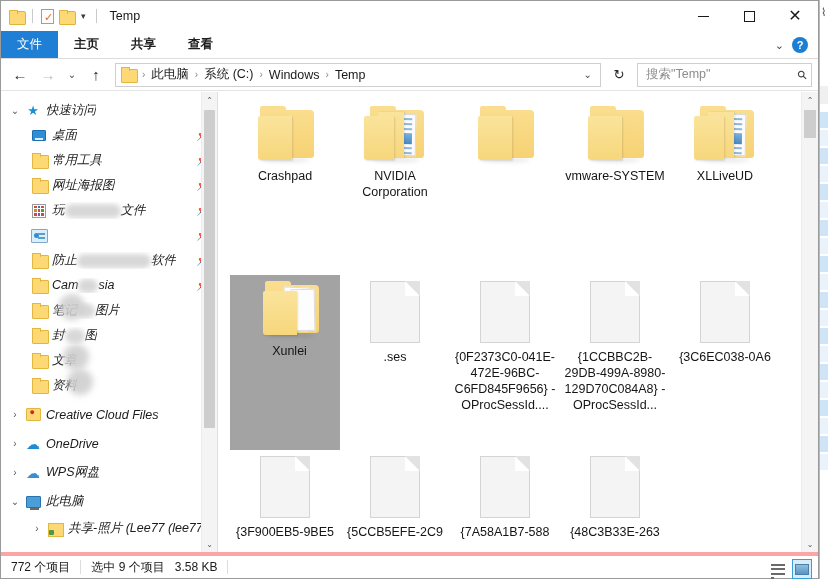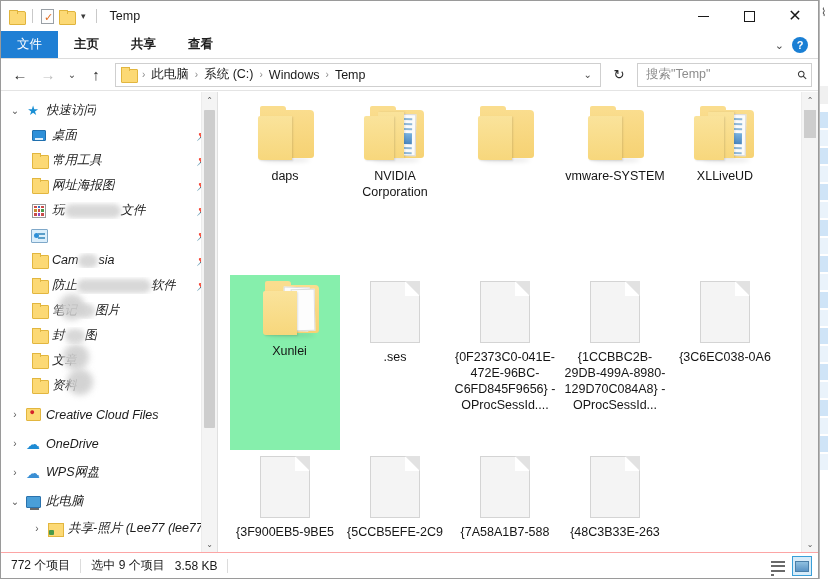--- a/index.html
+++ b/index.html
@@ -269,21 +269,21 @@
     padding: 8px 0 0 12px;
     display: grid;
     grid-template-columns: repeat(5, 110px);
     grid-auto-rows: 175px;
     column-gap: 0px;
   }
   .tile {
     width: 110px; display:flex; flex-direction:column; align-items:center;
     padding-top: 6px;
   }
-  .tile.selected { background:#86efac;padding-left:9px; }
+  .tile.selected { background:#a3a3a3;padding-left:9px; }
   .tile .tname {
     margin-top: 6px; font-size: 12.5px; color:#151515; text-align:center;
     line-height: 16px; width: 104px; word-break: break-word;
   }
 
   
   .bigfolder { width: 66px; height: 56px; position: relative; }
   .bigfolder .back {
     position:absolute; left:8px; top:4px; width:54px; height:48px;
     background: linear-gradient(180deg,#fadd8e 0%, #f6d273 100%);
@@ -348,21 +348,21 @@
     background:#f4f4f4; border-left:1px solid #ececec;
   }
   .ms-thumb {
     position:absolute; left:2px; right:2px; top:18px; height:28px; background:#cdcdcd;
   }
 
   
   .status {
     height: 26px; flex: 0 0 26px;
     display:flex; align-items:center;
-    border-top: 1px solid #fca5a5;
+    border-top: 4px solid #fca5a5;
     background: #ffffff;
     padding-left: 10px; font-size: 12px; color:#1a1a1a;
     position: relative;
   }
   .status .seg { padding-right: 10px; }
   .status .vsep { width:1px; height:14px; background:#dcdcdc; margin-right:10px; }
   .view-btns { position:absolute; right:6px; top:3px; display:flex; gap:4px; align-items:center; }
   .vbtn {
     width:20px; height:20px; border:1px solid transparent; display:flex; align-items:center; justify-content:center;
   }
@@ -533,29 +533,29 @@
               <span class="i-badge"></span>
             </span>
           <span class="nav-label"></span>
           <span class="pin">📌</span>
         </div>
 
         <div class="nav-item lvl2">
           <span class="ico">
               <span class="i-folder"></span>
             </span>
+          <span class="nav-label"><span>防止</span><span class="blur" style="width:74px;"></span><span>软件</span></span>
+          <span class="pin">📌</span>
+        </div>
+
+        <div class="nav-item lvl2">
+          <span class="ico">
+              <span class="i-folder"></span>
+            </span>
           <span class="nav-label"><span>Cam</span><span class="blur" style="width:20px;"></span><span>sia</span></span>
-          <span class="pin">📌</span>
-        </div>
-
-        <div class="nav-item lvl2">
-          <span class="ico">
-              <span class="i-folder"></span>
-            </span>
-          <span class="nav-label"><span>防止</span><span class="blur" style="width:74px;"></span><span>软件</span></span>
           <span class="pin">📌</span>
         </div>
 
         <div class="nav-item lvl2">
           <span class="ico">
               <span class="i-folder"></span>
             </span>
           <span class="nav-label"><span>笔记</span><span class="blur" style="width:18px;"></span><span>图片</span></span>
         </div>
 
@@ -626,31 +626,31 @@
 
         <div class="sb-scroll">
           <div class="sb-arrow">⌃</div>
           <div class="sb-thumb"></div>
           <div class="sb-arrow bot">⌄</div>
         </div>
       </div>
 
       <div class="content">
         <div class="grid">
-
 
           <div class="tile">
             <div class="bigfolder">
               <div class="shadow"></div>
                 <div class="tab"></div>
                 <div class="back"></div>
                 <div class="front"></div>
             </div>
-            <div class="tname">daps</div>
-          </div>
+            <div class="tname">Crashpad</div>
+          </div>
+
 
           <div class="tile">
             <div class="bigfolder docs">
               <div class="shadow"></div>
                 <div class="tab"></div>
                 <div class="back"></div>
               <div class="papers">
                   <i></i>
                   <i></i>
                   <i></i>

